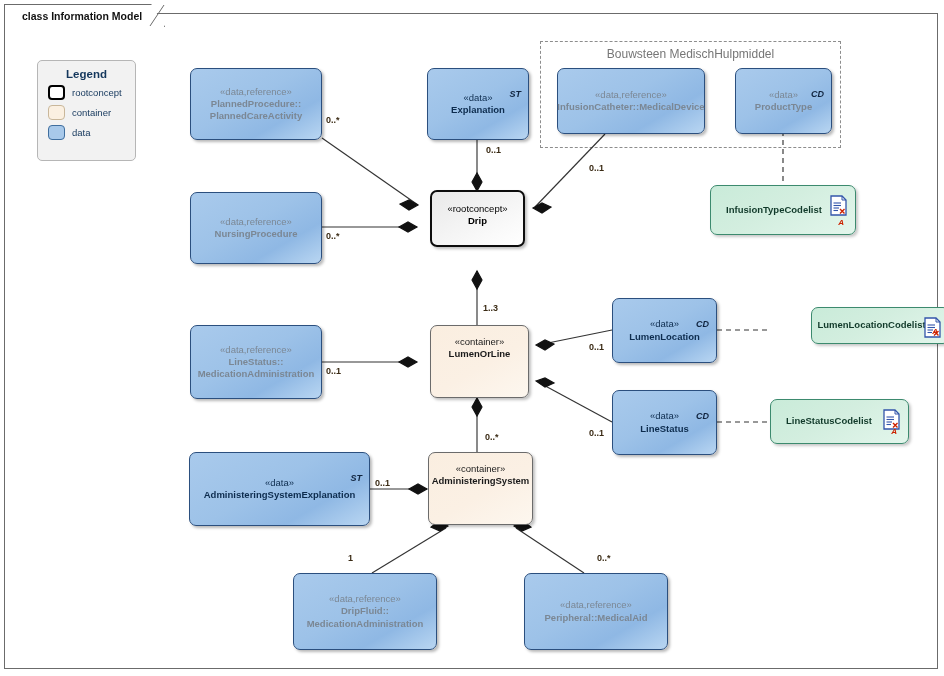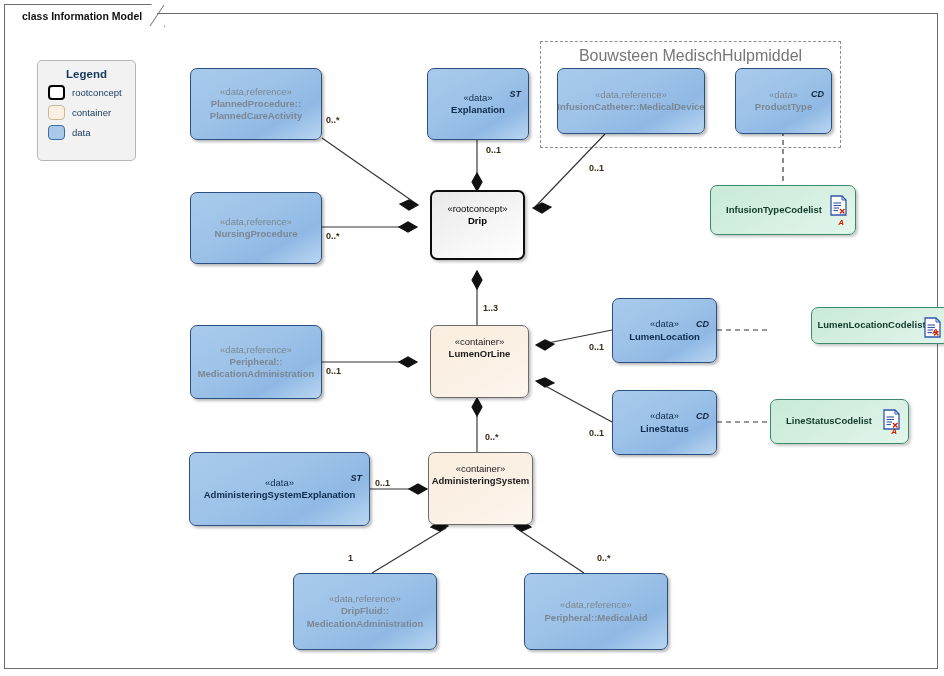--- a/index.html
+++ b/index.html
@@ -63,21 +63,21 @@
   #legend .lg-row{display:flex;align-items:center;margin:5px 0 0 10px;}
   #legend .sw{width:17px;height:15px;border-radius:4px;box-sizing:border-box;margin-right:7px;}
   #legend .sw-root{border:2.4px solid #000;background:#fff;}
   #legend .sw-cont{border:1px solid #c9b79a;background:#fbf0e1;}
   #legend .sw-data{border:1px solid #3f6e9e;background:#a8c9ea;}
   #legend .lg-lab{font-size:9.5px;color:#14375c;}
 
   
   #bouwsteen{position:absolute;left:540px;top:41px;width:301px;height:107px;
              border:1.3px dashed #8d8d8d;box-sizing:border-box;z-index:2;}
-  #bouwsteen .bs-title{text-align:center;font-size:16px;color:#767676;margin-top:5px;}
+  #bouwsteen .bs-title{text-align:center;font-size:12px;color:#767676;margin-top:5px;}
 
   
   #links{position:absolute;left:0;top:0;width:944px;height:676px;z-index:4;pointer-events:none;}
   .mult{position:absolute;font-size:9px;font-weight:bold;color:#3a2a14;z-index:6;white-space:nowrap;}
 </style>
 </head>
 <body>
 
 <div id="canvas">
 
@@ -192,21 +192,21 @@
     <span class="stereo">«data,reference»</span>
     <span class="nm">InfusionCatheter::MedicalDevice</span>
   </div>
 
   <div class="node n-data n-ref" style="left:735px;top:68px;width:97px;height:66px;">
     <span class="corner">CD</span>
     <span class="stereo">«data»</span>
     <span class="nm">ProductType</span>
   </div>
 
-  <div class="node n-root" style="left:430px;top:190px;width:95px;height:70px;justify-content:flex-start;padding-top:11px;">
+  <div class="node n-root" style="left:430px;top:190px;width:95px;height:57px;justify-content:flex-start;padding-top:11px;">
     <span class="stereo">«rootconcept»</span>
     <span class="nm">Drip</span>
   </div>
 
   <div class="node n-code" style="left:710px;top:185px;width:146px;height:50px;">
     <span class="nm" style="margin-right:18px;">InfusionTypeCodelist</span>
     <svg class="doc-icon" viewBox="0 0 17 21">
       <path d="M1,1 H12 L16,5 V20 H1 Z" fill="#ffffff" stroke="#3355aa" stroke-width="1.3"></path>
       <path d="M12,1 V5 H16" fill="none" stroke="#3355aa" stroke-width="1"></path>
       <g stroke="#3355aa" stroke-width="1.1">
@@ -215,21 +215,21 @@
         <line x1="3.5" y1="13" x2="9" y2="13"></line>
         <line x1="3.5" y1="15.5" x2="8" y2="15.5"></line>
       </g>
       <path d="M10,14 l4.5,4.5 M14.5,14 l-4.5,4.5" stroke="#cc2200" stroke-width="1.4"></path>
     </svg>
     <span class="doc-a">A</span>
   </div>
 
   <div class="node n-data n-ref" style="left:190px;top:325px;width:132px;height:74px;">
     <span class="stereo">«data,reference»</span>
-    <span class="nm">Peripheral::</span>
+    <span class="nm">LineStatus::</span>
     <span class="nm2">MedicationAdministration</span>
   </div>
 
   <div class="node n-container" style="left:430px;top:325px;width:99px;height:73px;justify-content:flex-start;padding-top:10px;">
     <span class="stereo">«container»</span>
     <span class="nm">LumenOrLine</span>
   </div>
 
   <div class="node n-data" style="left:612px;top:298px;width:105px;height:65px;">
     <span class="corner">CD</span>

